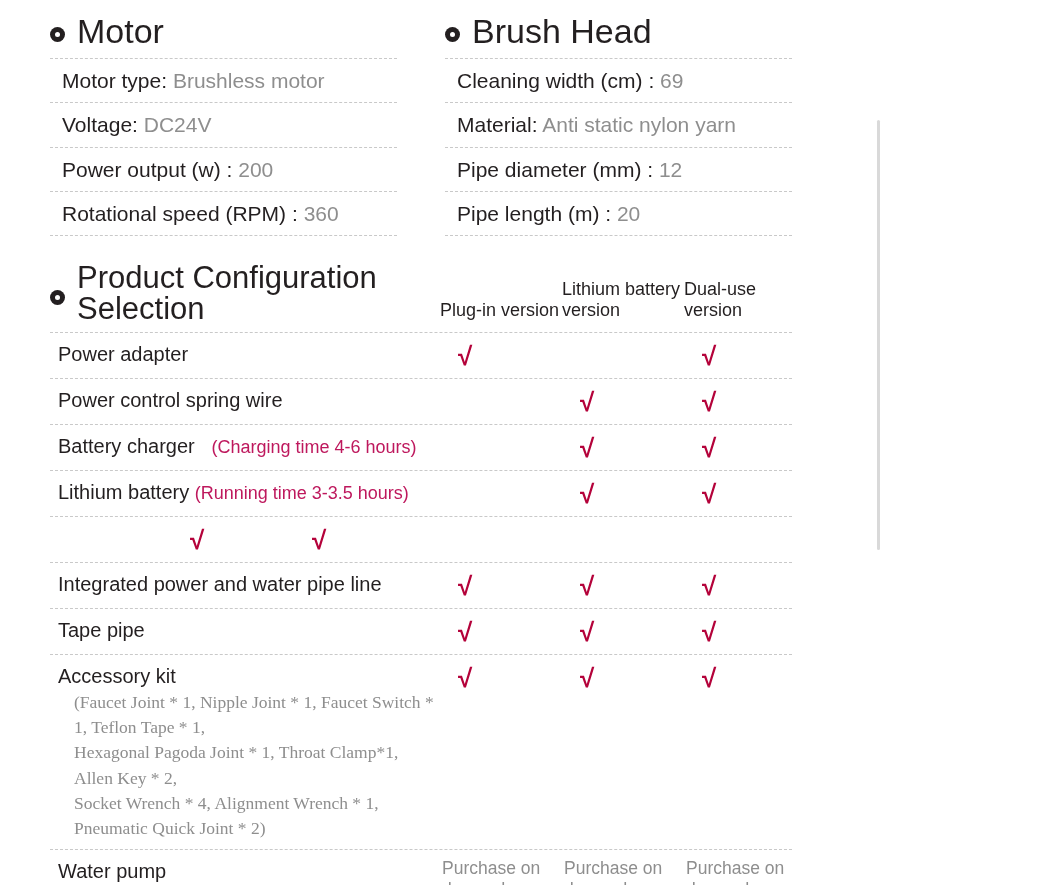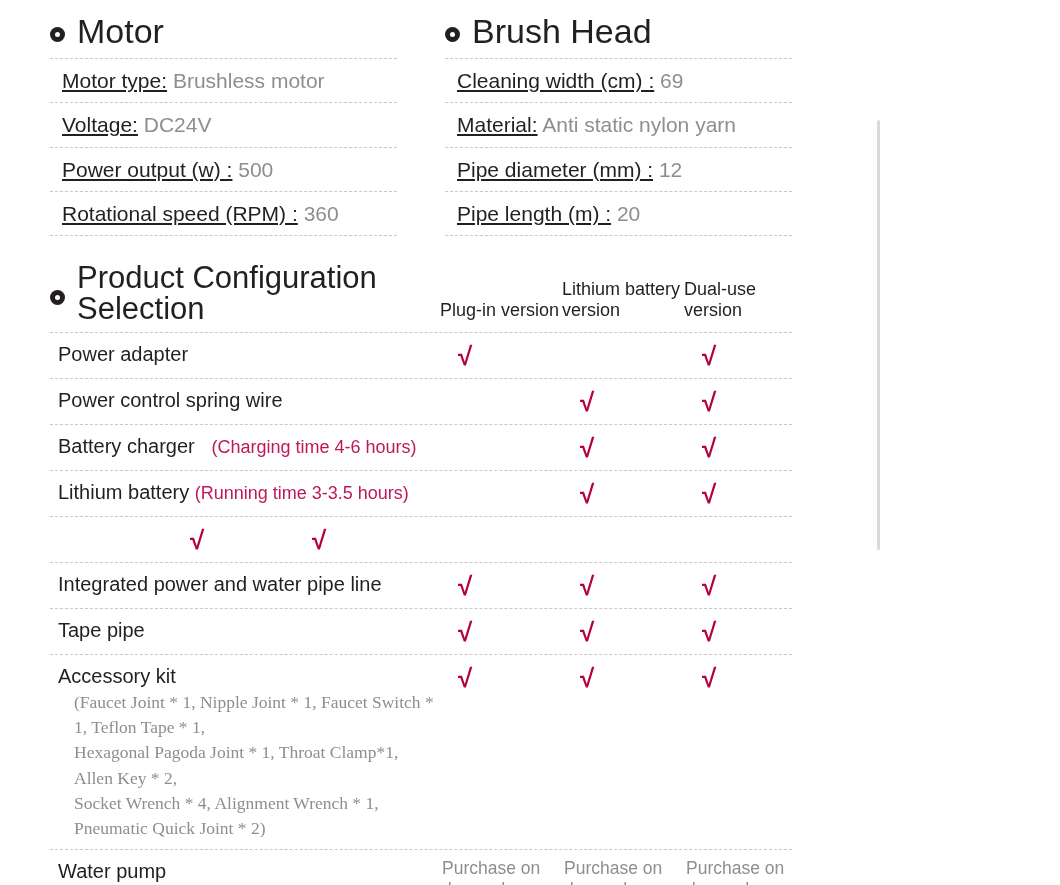--- a/index.html
+++ b/index.html
@@ -71,21 +71,21 @@
     border-top: 1px dashed #c9c9c9;
     margin: 0;
     height: 0;
   }
   .spec-row {
     padding: 9px 0 8px 12px;
     font-size: 21px;
     line-height: 1.25;
     white-space: nowrap;
   }
-  .spec-row .k { color: #231f20; text-decoration: underline; }
+  .spec-row .k { color: #231f20; }
   .spec-row .v { color: #8e8e8e; }
 
   
   .config {
     margin-top: 26px;
     padding: 0 88px 0 50px;
     box-sizing: border-box;
   }
   .config-head {
     display: flex;
@@ -195,21 +195,21 @@
         <span class="v">Brushless motor</span>
       </div>
       <hr class="dashrule">
       <div class="spec-row">
         <span class="k">Voltage:</span>
         <span class="v">DC24V</span>
       </div>
       <hr class="dashrule">
       <div class="spec-row">
         <span class="k">Power output (w) :</span>
-        <span class="v">500</span>
+        <span class="v">200</span>
       </div>
       <hr class="dashrule">
       <div class="spec-row">
         <span class="k">Rotational speed (RPM) :</span>
         <span class="v">360</span>
       </div>
       <hr class="dashrule">
     </div>
 
     <div class="spec-col">

